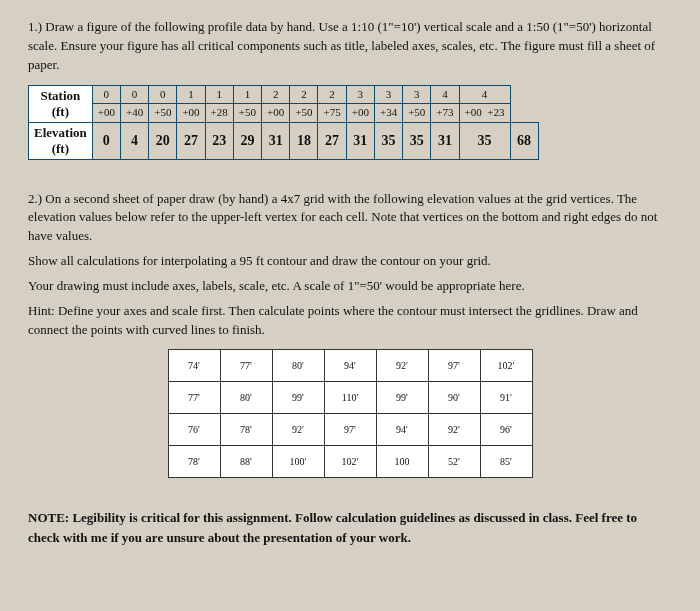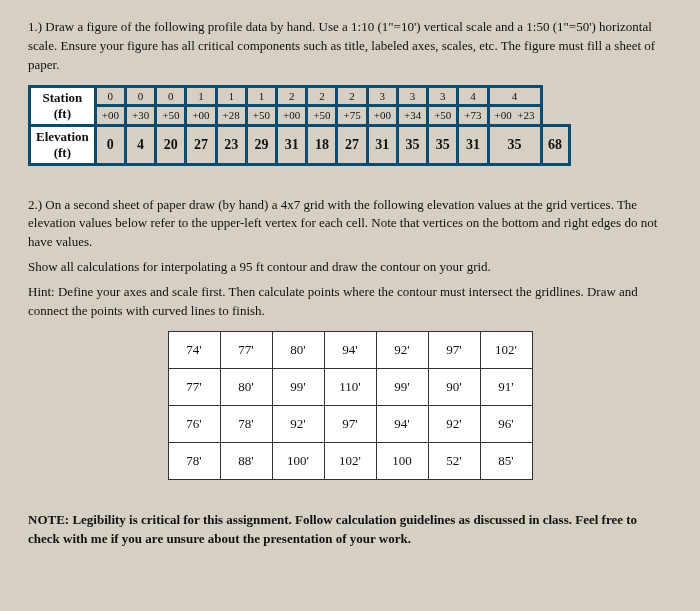--- a/index.html
+++ b/index.html
@@ -19,21 +19,21 @@
       margin-bottom: 6px;
       line-height: 1.45;
     }
     
     .profile-table {
       border-collapse: collapse;
       margin: 10px 0 14px 0;
       font-size: 13px;
     }
     .profile-table td, .profile-table th {
-      border: 3px solid #0c4a6e;
+      border: 1px solid #0c4a6e;
       padding: 2px 5px;
       text-align: center;
       min-width: 28px;
     }
     .profile-table .row-header {
       font-weight: bold;
       text-align: center;
       background: #fff;
     }
     .profile-table td.small-top {
@@ -43,21 +43,21 @@
     }
     .profile-table td.big-val {
       font-size: 14px;
       font-weight: bold;
       vertical-align: middle;
     }
     
     .grid-table {
       border-collapse: collapse;
       margin: 10px auto 14px auto;
-      font-size: 13px;
+      font-size: 10px;
       border-radius: 27px;
     }
     .grid-table td {
       border: 1px solid #333;
       padding: 10px 12px;
       text-align: center;
       min-width: 52px;
       background: #fff;
     }
     .note-bold {
@@ -88,21 +88,21 @@
       <td class="small-top">2</td>
       <td class="small-top">2</td>
       <td class="small-top">3</td>
       <td class="small-top">3</td>
       <td class="small-top">3</td>
       <td class="small-top">4</td>
       <td class="small-top">4</td>
     </tr>
     <tr>
       <td class="small-top">+00</td>
-      <td class="small-top">+30</td>
+      <td class="small-top">+40</td>
       <td class="small-top">+50</td>
       <td class="small-top">+00</td>
       <td class="small-top">+28</td>
       <td class="small-top">+50</td>
       <td class="small-top">+00</td>
       <td class="small-top">+50</td>
       <td class="small-top">+75</td>
       <td class="small-top">+00</td>
       <td class="small-top">+34</td>
       <td class="small-top">+50</td>
@@ -127,20 +127,21 @@
       <td class="big-val">35</td>
       <td class="big-val">68</td>
     </tr>
   </tbody>
     </table>
 </div>
 
 <div class="question">
   <p>2.)  On a second sheet of paper draw (by hand) a 4x7 grid with the following elevation values at the grid vertices. The elevation values below refer to the upper-left vertex for each cell. Note that vertices on the bottom and right edges do not have values.</p>
   <p>Show all calculations for interpolating a 95 ft contour and draw the contour on your grid.</p>
+  <p>Your drawing must include axes, labels, scale, etc. A scale of 1"=50' would be appropriate here.</p>
   <p>Hint: Define your axes and scale first. Then calculate points where the contour must intersect the gridlines. Draw and connect the points with curved lines to finish.</p>
 
   <table class="grid-table">
     <tbody>
         <tr>
       <td>74'</td>
       <td>77'</td>
       <td>80'</td>
       <td>94'</td>
       <td>92'</td>

